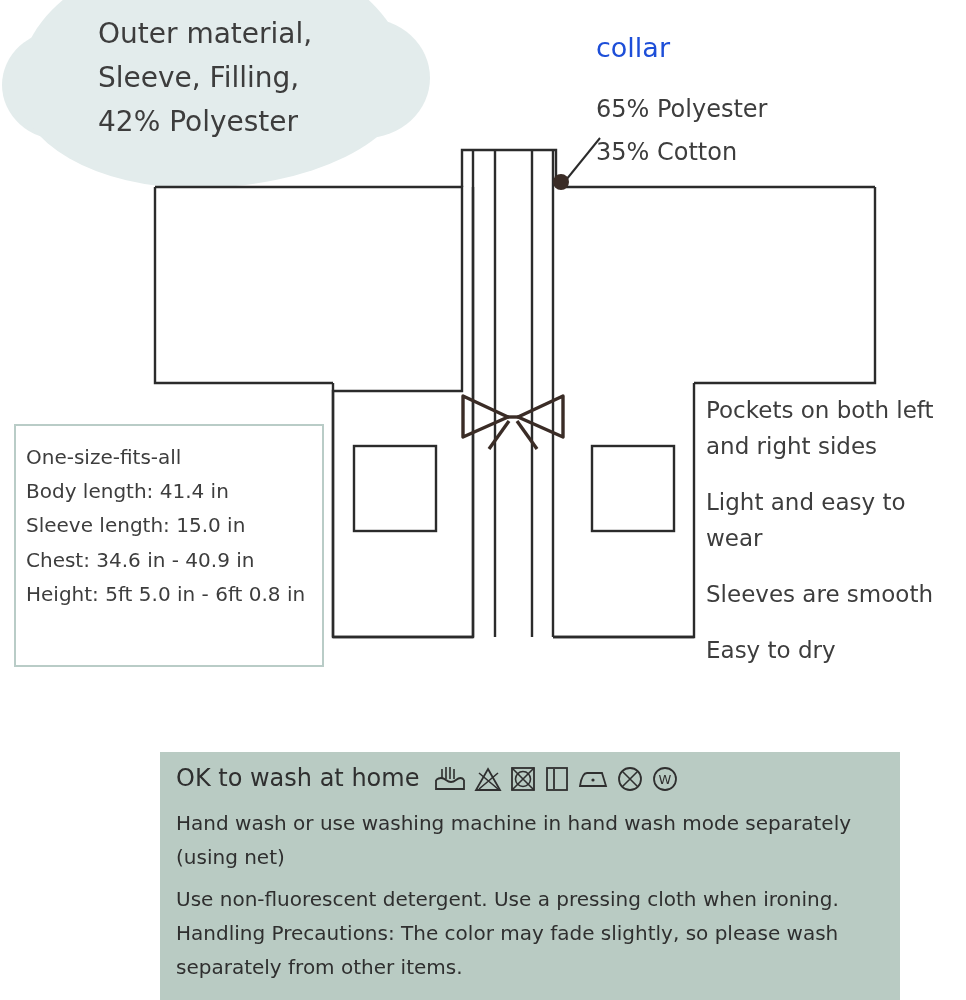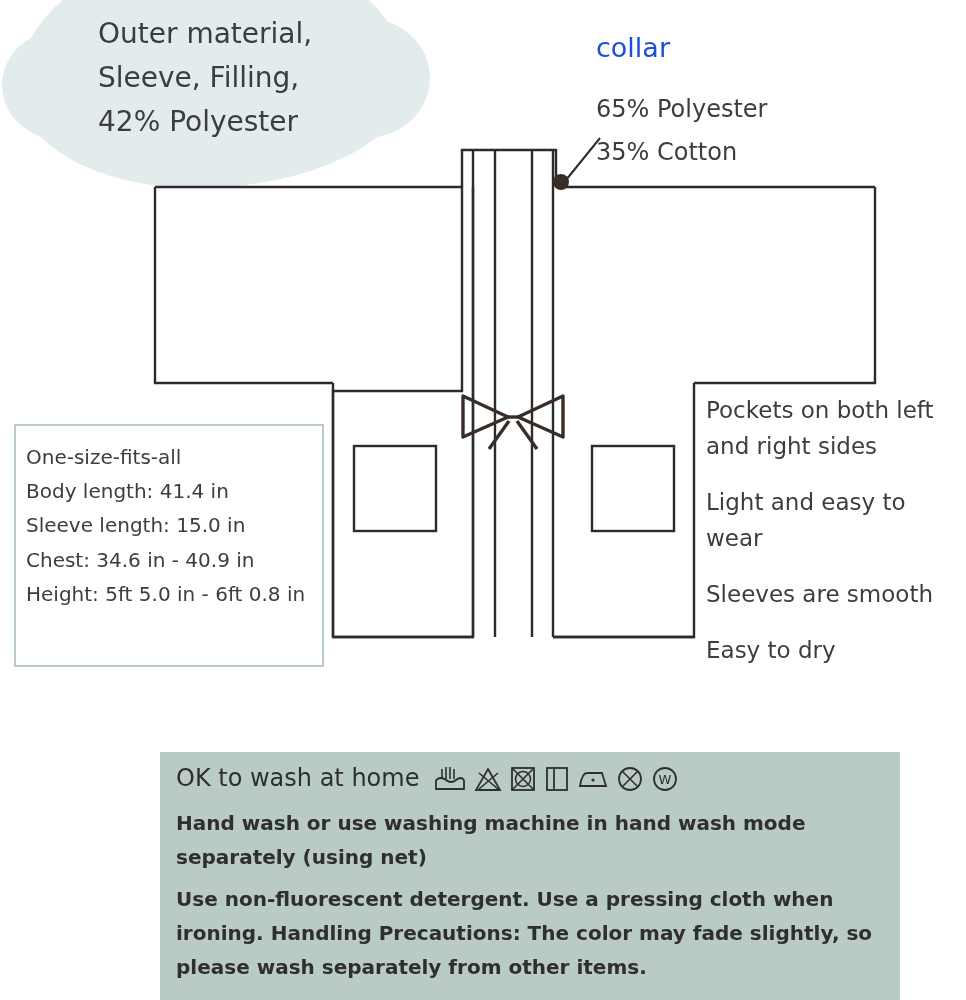--- a/index.html
+++ b/index.html
@@ -142,21 +142,21 @@
   }
   .care-body {
     position: absolute;
     left: 176px;
     top: 806px;
     width: 700px;
     font-size: 20px;
     line-height: 34px;
     color: #2f2f2f;
   }
-  .care-body p { margin: 0 0 8px 0; font-weight: bold; }
+  .care-body p { margin: 0 0 8px 0; }
   .care-body p:last-child { margin-bottom: 0; }
 </style>
 </head>
 <body>
 
 <div class="canvas">
 
   <div class="cloud-blob b2"></div>
   <div class="cloud-blob b3"></div>
   <div class="cloud-blob"></div>

